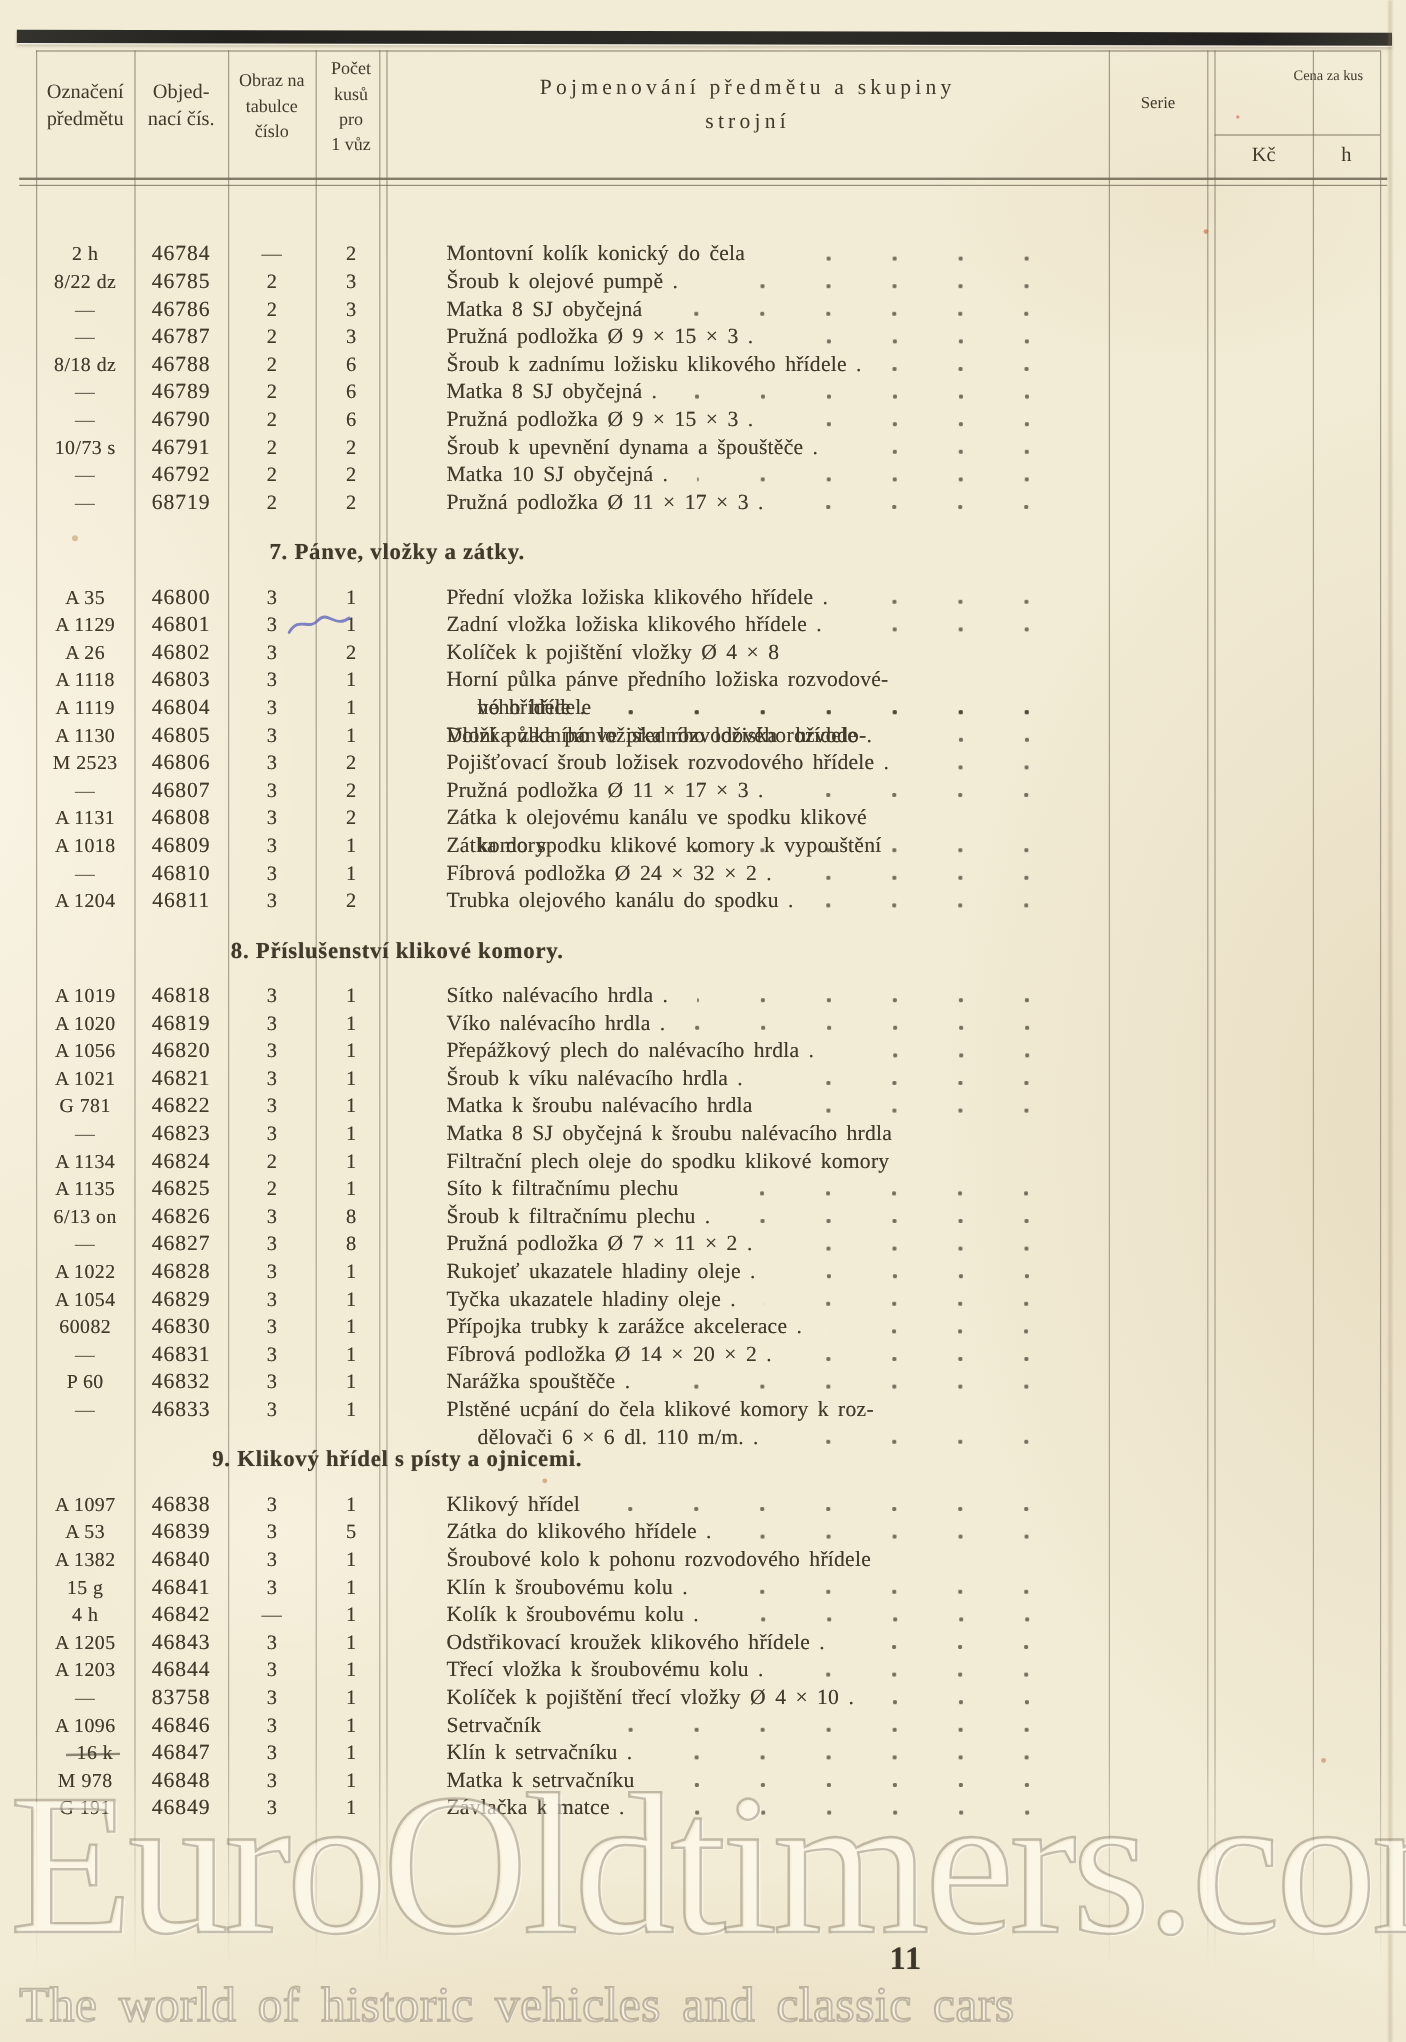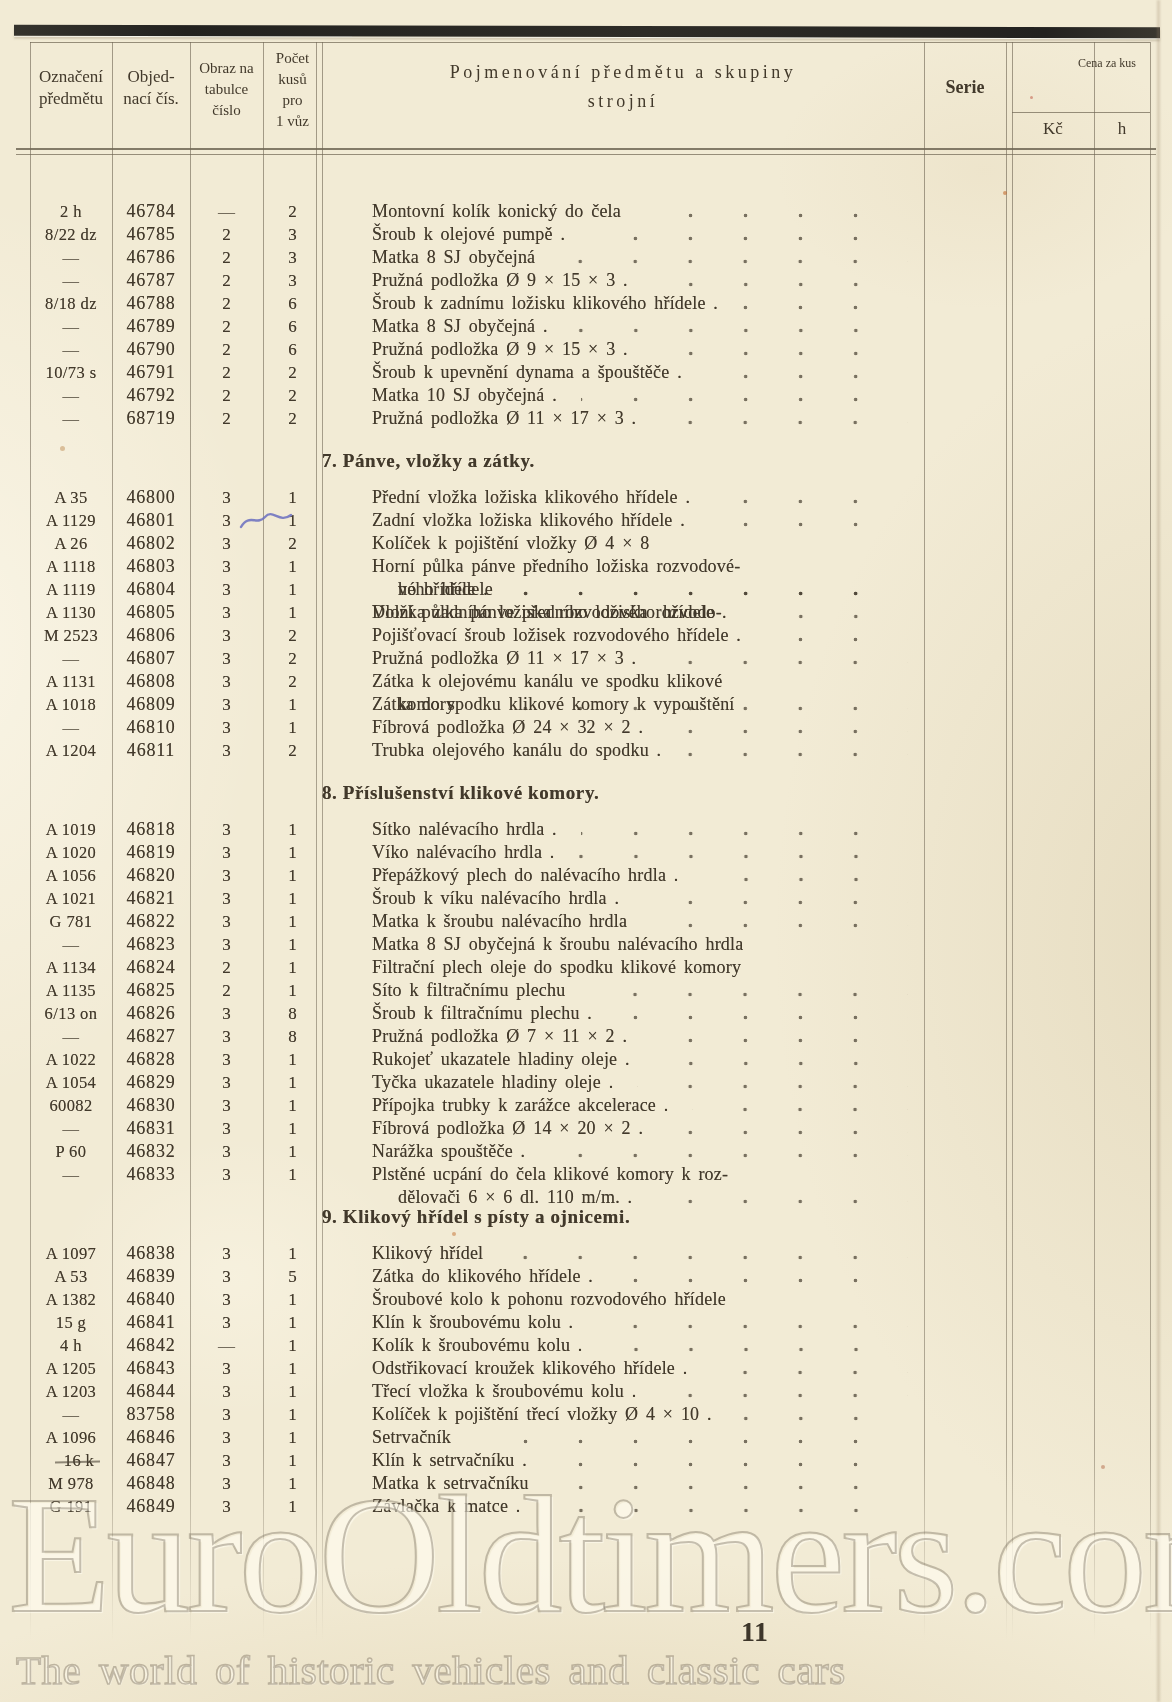--- a/index.html
+++ b/index.html
@@ -41,22 +41,22 @@
   .c4{width:59px;text-align:center;font-size:17px;position:relative;}
   .c5{width:602px;box-sizing:border-box;padding-left:50px;padding-right:14px;}
   .c6{width:82px;}.c7{width:82px;}.c8{width:62px;}
   .dash{opacity:.78;}
   .dline{display:flex;align-items:baseline;white-space:nowrap;height:23px;line-height:23px;}
   .dline .txt{word-spacing:3px;letter-spacing:.2px;}
   .dline.cont .txt{padding-left:26px;}
   .dots{flex:1 1 auto;height:5px;margin:0 2px 5px 24px;align-self:flex-end;min-width:0;
     background-image:radial-gradient(circle at 2.5px 2.5px,rgba(62,53,40,.68) 1.5px,transparent 2.1px);
     background-size:55px 5px;background-repeat:repeat-x;background-position:right bottom;}
-  .sheading{height:56px;box-sizing:border-box;padding-top:19px;padding-left:292px;width:602px;
-    font-weight:bold;font-size:19px;letter-spacing:.6px;line-height:24px;
+  .sheading{height:56px;box-sizing:border-box;padding-top:19px;width:602px;
+    text-align:center;font-weight:bold;font-size:19px;letter-spacing:.6px;line-height:24px;
     text-shadow:0 0 .6px rgba(66,57,43,.6);}
   .strike{position:relative;display:inline-block;padding:0 2px;margin-left:16px;}
   .strike::before{content:"";position:absolute;left:-7px;right:-4px;top:54%;height:2px;
     background:rgba(80,72,58,.62);transform:rotate(-1.2deg);}
   .pen{position:absolute;left:-26px;top:1px;pointer-events:none;}
   
   .wm-brand{
     position:absolute;left:8px;top:1458px;width:1200px;white-space:nowrap;
     font-size:168px;letter-spacing:-4px;font-weight:normal;
     color:transparent;-webkit-text-stroke:2px rgba(118,108,90,.40);
@@ -114,21 +114,21 @@
   <div class="hcell hsmall" style="left:263px;top:48px;width:59px;">
     <div>Počet</div>
     <div>kusů</div>
     <div>pro</div>
     <div>1 vůz</div>
   </div>
   <div class="hcell hname" style="left:322px;top:58px;width:602px;">
     <div>Pojmenování předmětu a skupiny</div>
     <div>strojní</div>
   </div>
-  <div class="hcell" style="left:924px;top:76px;width:82px;font-size:18px;font-weight:bold;">Serie</div>
+  <div class="hcell" style="left:924px;top:76px;width:82px;font-size:14px;">Serie</div>
   <div class="hcell" style="left:1012px;top:52px;width:138px;font-size:12px;margin-left:26px;">Cena za kus</div>
   <div class="hcell" style="left:1012px;top:118px;width:82px;font-size:17px;">Kč</div>
   <div class="hcell" style="left:1094px;top:118px;width:56px;font-size:17px;">h</div>
 
   <div class="tbody">
       <div class="trow">
         <div class="c1"><span>2 h</span></div>
         <div class="c2">46784</div>
         <div class="c3 dash">—</div>
         <div class="c4">2</div>

